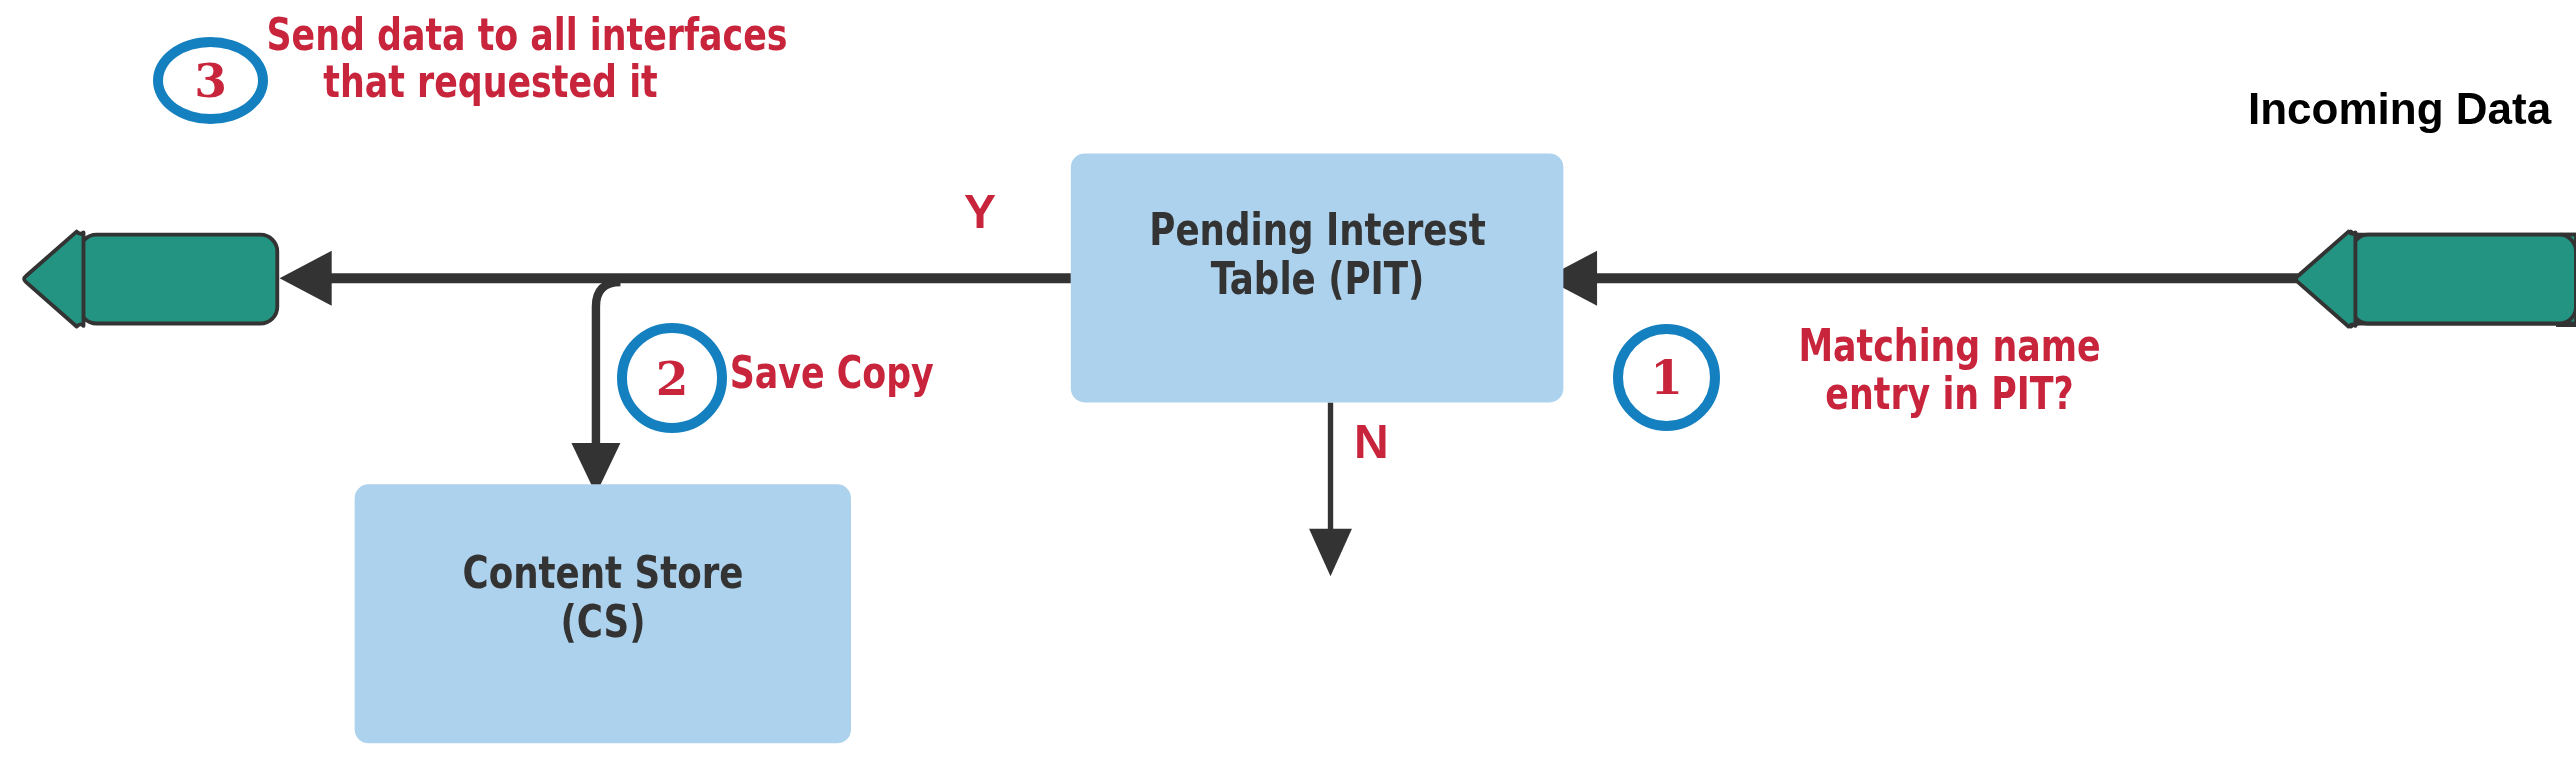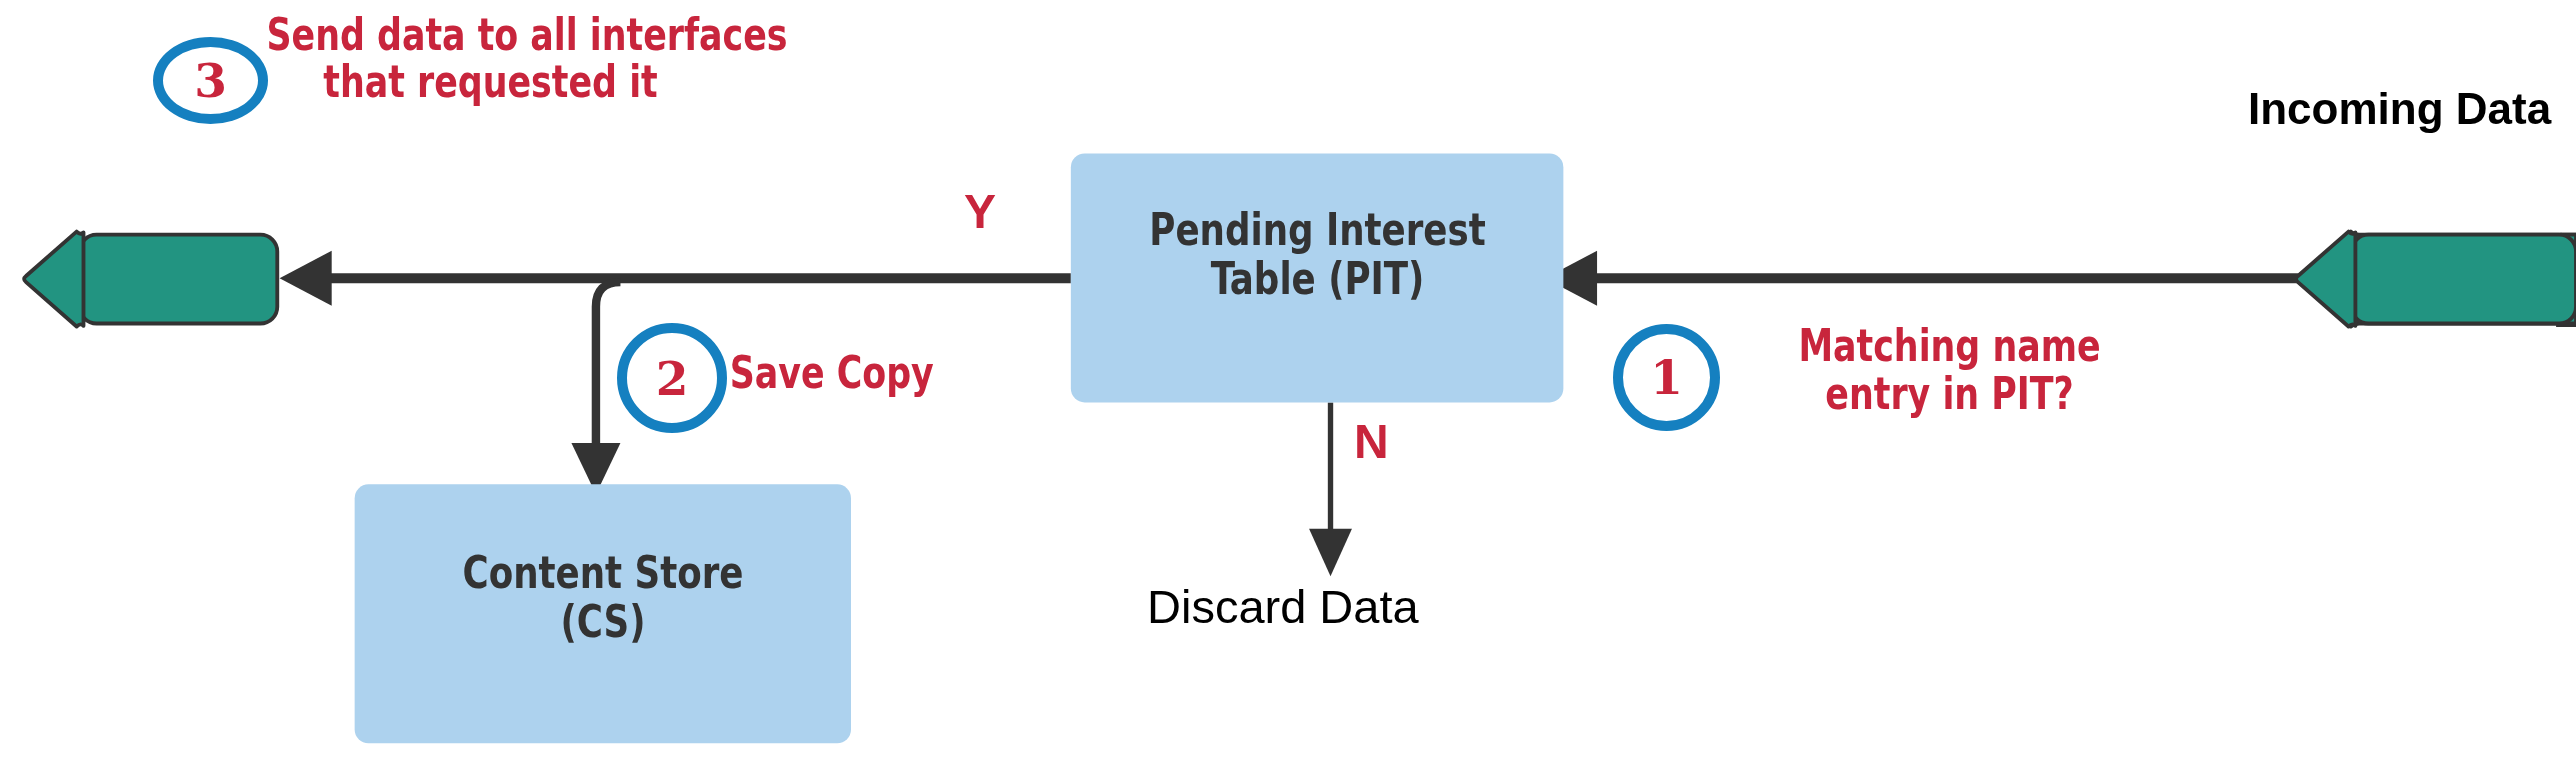--- a/index.html
+++ b/index.html
@@ -169,16 +169,15 @@
     </div>
 
   <div class="lbl ann-text" style="left:1716px; top:322px; width:467px; font-size:45px;"><span>Matching name</span><br><span>entry in PIT?</span></div>
 
   <div class="lbl yn-label" style="left:964px; top:187px; font-size:48px;">Y</div>
 
   <div class="lbl yn-label" style="left:1354px; top:417px; font-size:48px;">N</div>
 
   <div class="lbl plain-bold" style="left:2214px; top:133px; font-size:44px; transform:translateY(-100%);margin-left:34px;">Incoming Data</div>
 
-  <div class="lbl plain-reg" style="left:1147px; top:582px; font-size:47px;">Discard Data</div>
 
 </div>
 
 
 </body></html>

